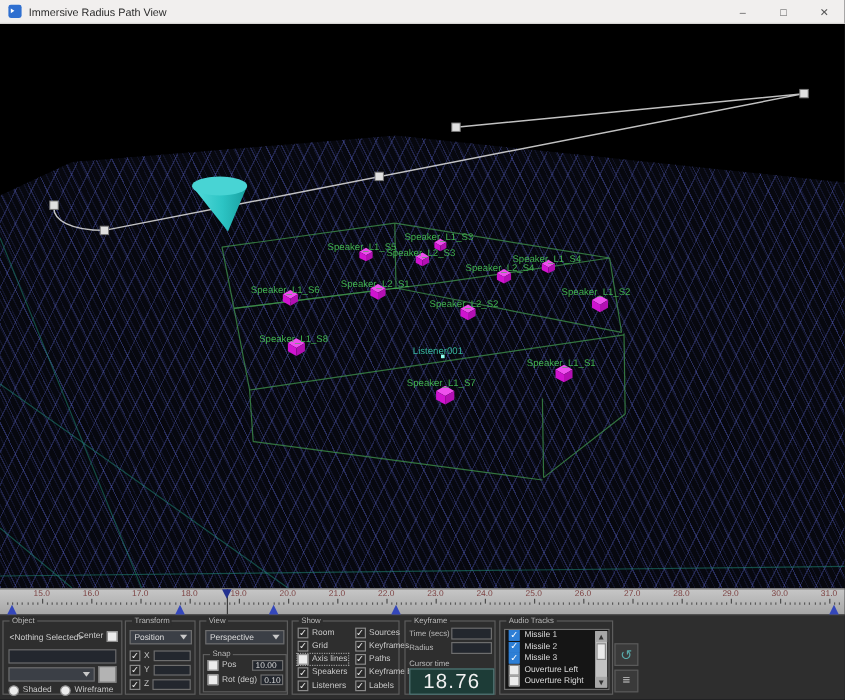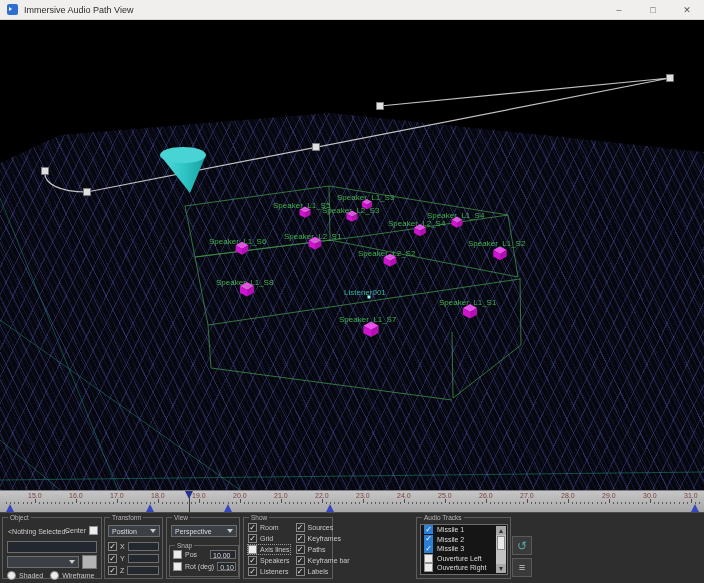--- a/index.html
+++ b/index.html
@@ -72,21 +72,21 @@
   .sqbtn{position:absolute;width:20px;height:19px;background:#3a3a3a;border:1px solid #5a5a5a;
          box-sizing:border-box;display:flex;align-items:center;justify-content:center;}
   .undo-glyph{color:#58a8a8;font-size:12px;line-height:12px;}
   .menu-glyph{color:#c9c9c9;font-size:11px;line-height:11px;}
 </style>
 </head>
 <body>
 
 <div class="titlebar">
   <div class="app-icon"></div>
-  <span class="title-text">Immersive Audio Path View</span>
+  <span class="title-text">Immersive Radius Path View</span>
   <div class="win-controls" id="win-controls">
       <div class="win-btn">–</div>
       <div class="win-btn">□</div>
       <div class="win-btn">✕</div>
     </div>
 </div>
 
 <div class="viewport">
   <div class="gridplane" id="gridplane" style="clip-path: polygon(0px 143px, 60px 115px, 330px 93px, 704px 132px, 704px 470px, 0px 470px);"></div>
   <svg class="scene" id="scene-svg" width="704" height="470">
@@ -512,20 +512,29 @@
           <span class="cb dark">✓</span>
           <span>Keyframe bar</span>
         </div>
         <div class="row">
           <span class="cb dark">✓</span>
           <span>Labels</span>
         </div>
       </div>
   </div>
 
+  <div class="group" style="left:337px;top:4px;width:76px;height:62px;">
+    <span class="gtitle">Keyframe</span>
+    <span class="clabel" style="left:3px;top:7px;">Time (secs)</span>
+    <div class="tfield" style="position:absolute;left:38px;top:5px;width:34px;height:10px;"></div>
+    <span class="clabel" style="left:3px;top:19px;">Radius</span>
+    <div class="tfield" style="position:absolute;left:38px;top:17px;width:34px;height:10px;"></div>
+    <span class="clabel" style="left:3px;top:32px;">Cursor time</span>
+    <div class="ctime" style="left:3px;top:39px;width:69px;height:20px;">18.76</div>
+  </div>
 
   <div class="group" style="left:416px;top:4px;width:95px;height:62px;">
     <span class="gtitle">Audio Tracks</span>
     <div class="tracklist" style="left:3px;top:6px;width:88px;height:51px;">
       <div id="track-list">
           <div class="track-row">
             <span class="cb blue">✓</span>
             <span>Missile 1</span>
           </div>
           <div class="track-row">

